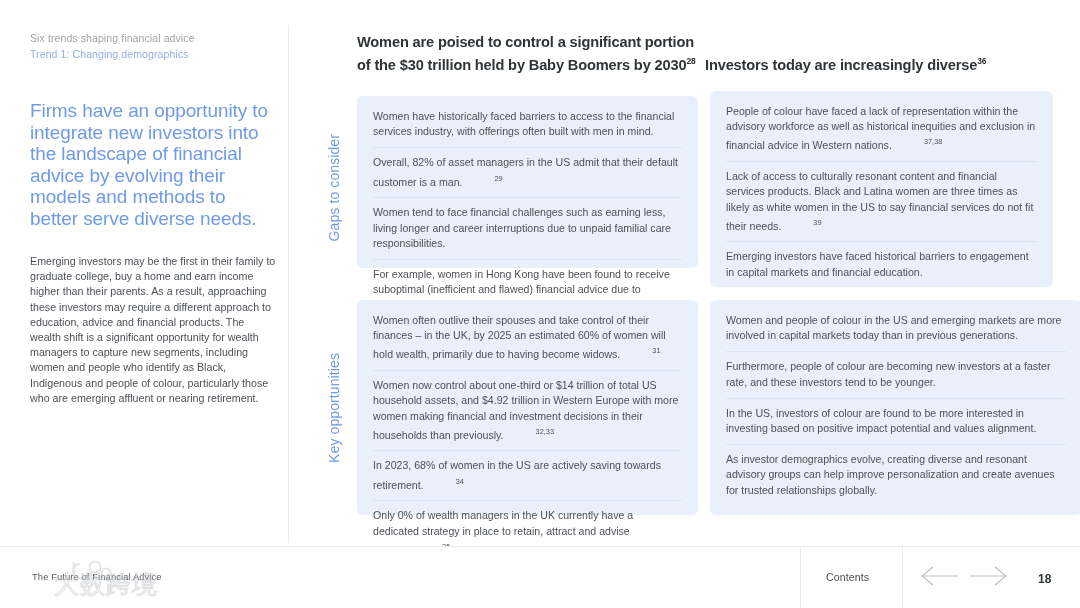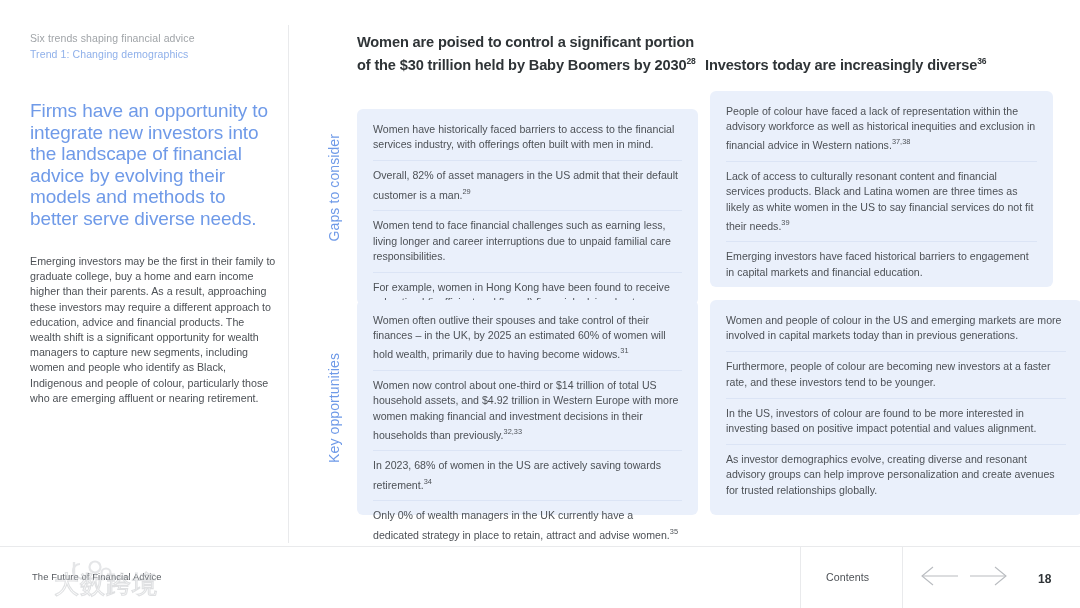--- a/index.html
+++ b/index.html
@@ -56,32 +56,32 @@
   #head-right { left: 705px; top: 52px; width: 340px; }
   .sup { font-size: 8.5px; vertical-align: super; font-weight: 700; }
 
   
   .card {
     position: absolute;
     background: #eaf0fb;
     border-radius: 6px;
     padding: 13px 16px 12px 16px;
   }
-  #card-gaps-left   { left: 357px; top: 109px;  width: 341px; height: 196px; }
+  #card-gaps-left   { left: 357px; top: 96px;  width: 341px; height: 172px; }
   #card-gaps-right  { left: 710px; top: 91px;  width: 343px; height: 196px; }
   #card-opps-left   { left: 357px; top: 300px; width: 341px; height: 215px; }
   #card-opps-right  { left: 710px; top: 300px; width: 372px; height: 215px; }
 
   .bullet {
     font-size: 10.6px; line-height: 15.2px; color: #4d5156;
     padding: 7px 0 8px 0;
   }
   .bullet:first-child { padding-top: 0; }
   .bullet + .bullet { border-top: 1px solid #dbe4f5; }
-  .ref { font-size: 7.4px; vertical-align: super; }
+  .ref { font-size: 7.4px; vertical-align: super; margin-left: 32px; }
 
   
   .footer-rule {
     position: absolute; left: 0; top: 546px; width: 1080px; height: 1px;
     background: #e9eaec;
   }
   .footer {
     position: absolute; left: 0; top: 547px; width: 1080px; height: 61px;
     background: #fff;
   }

